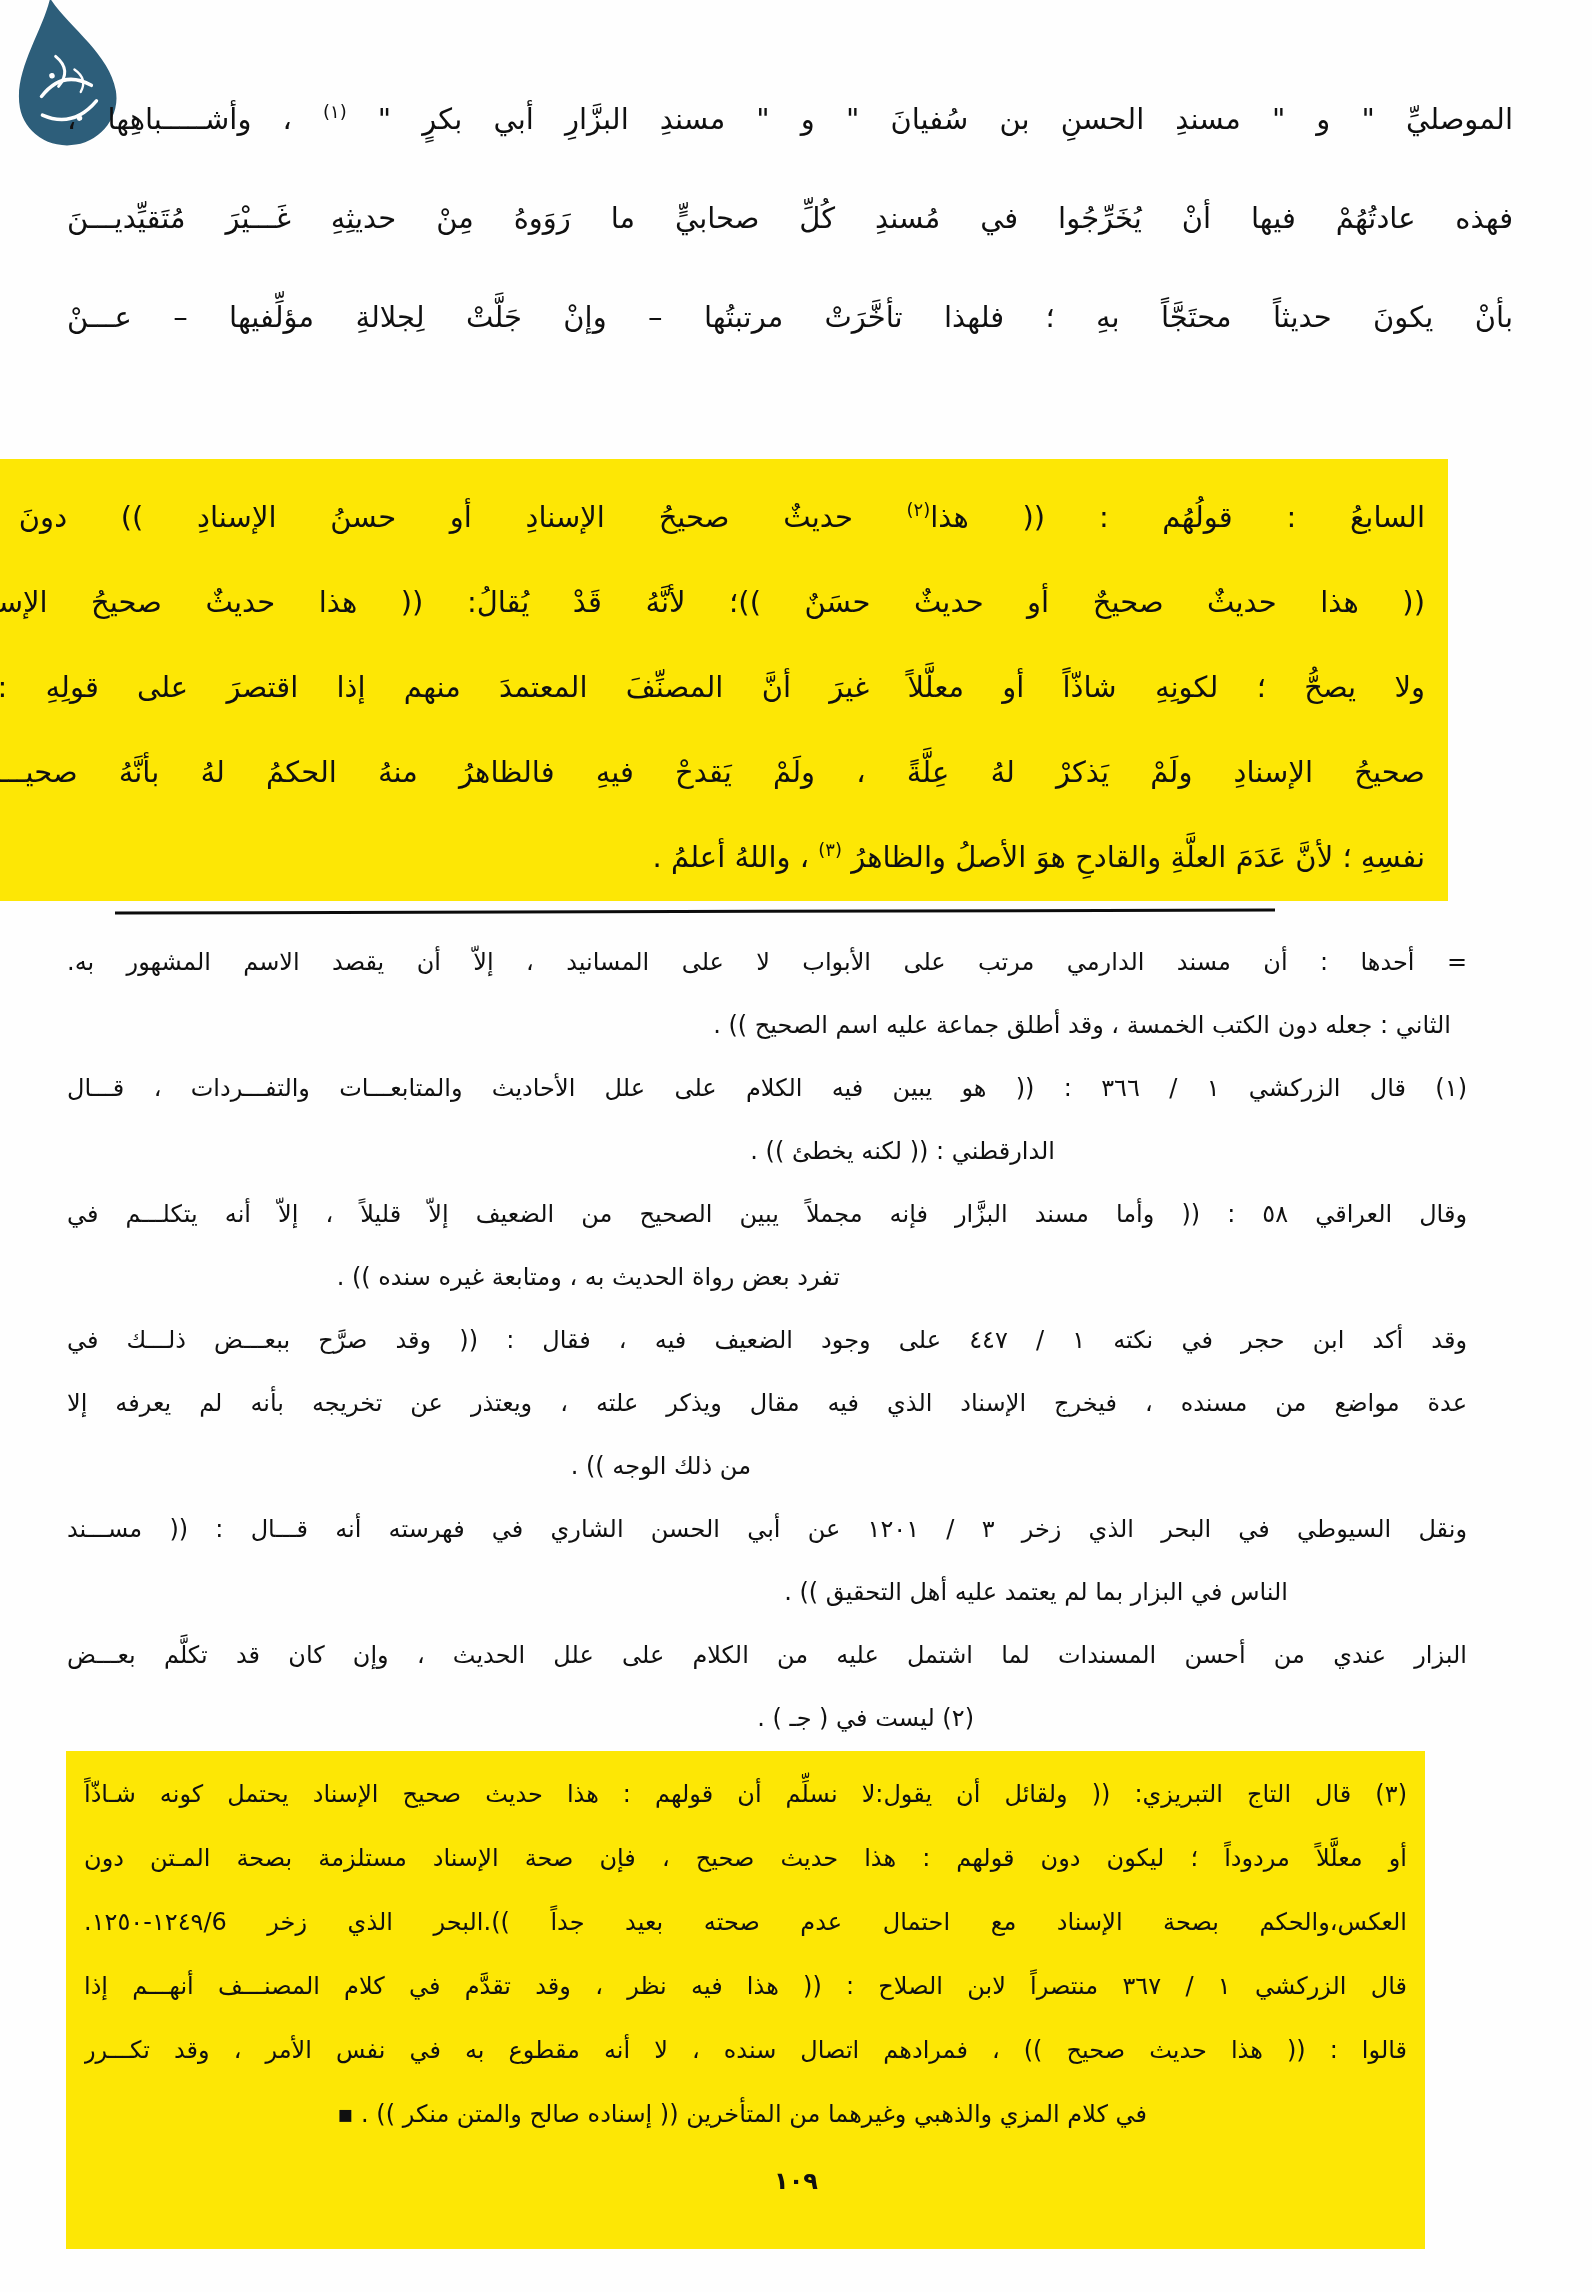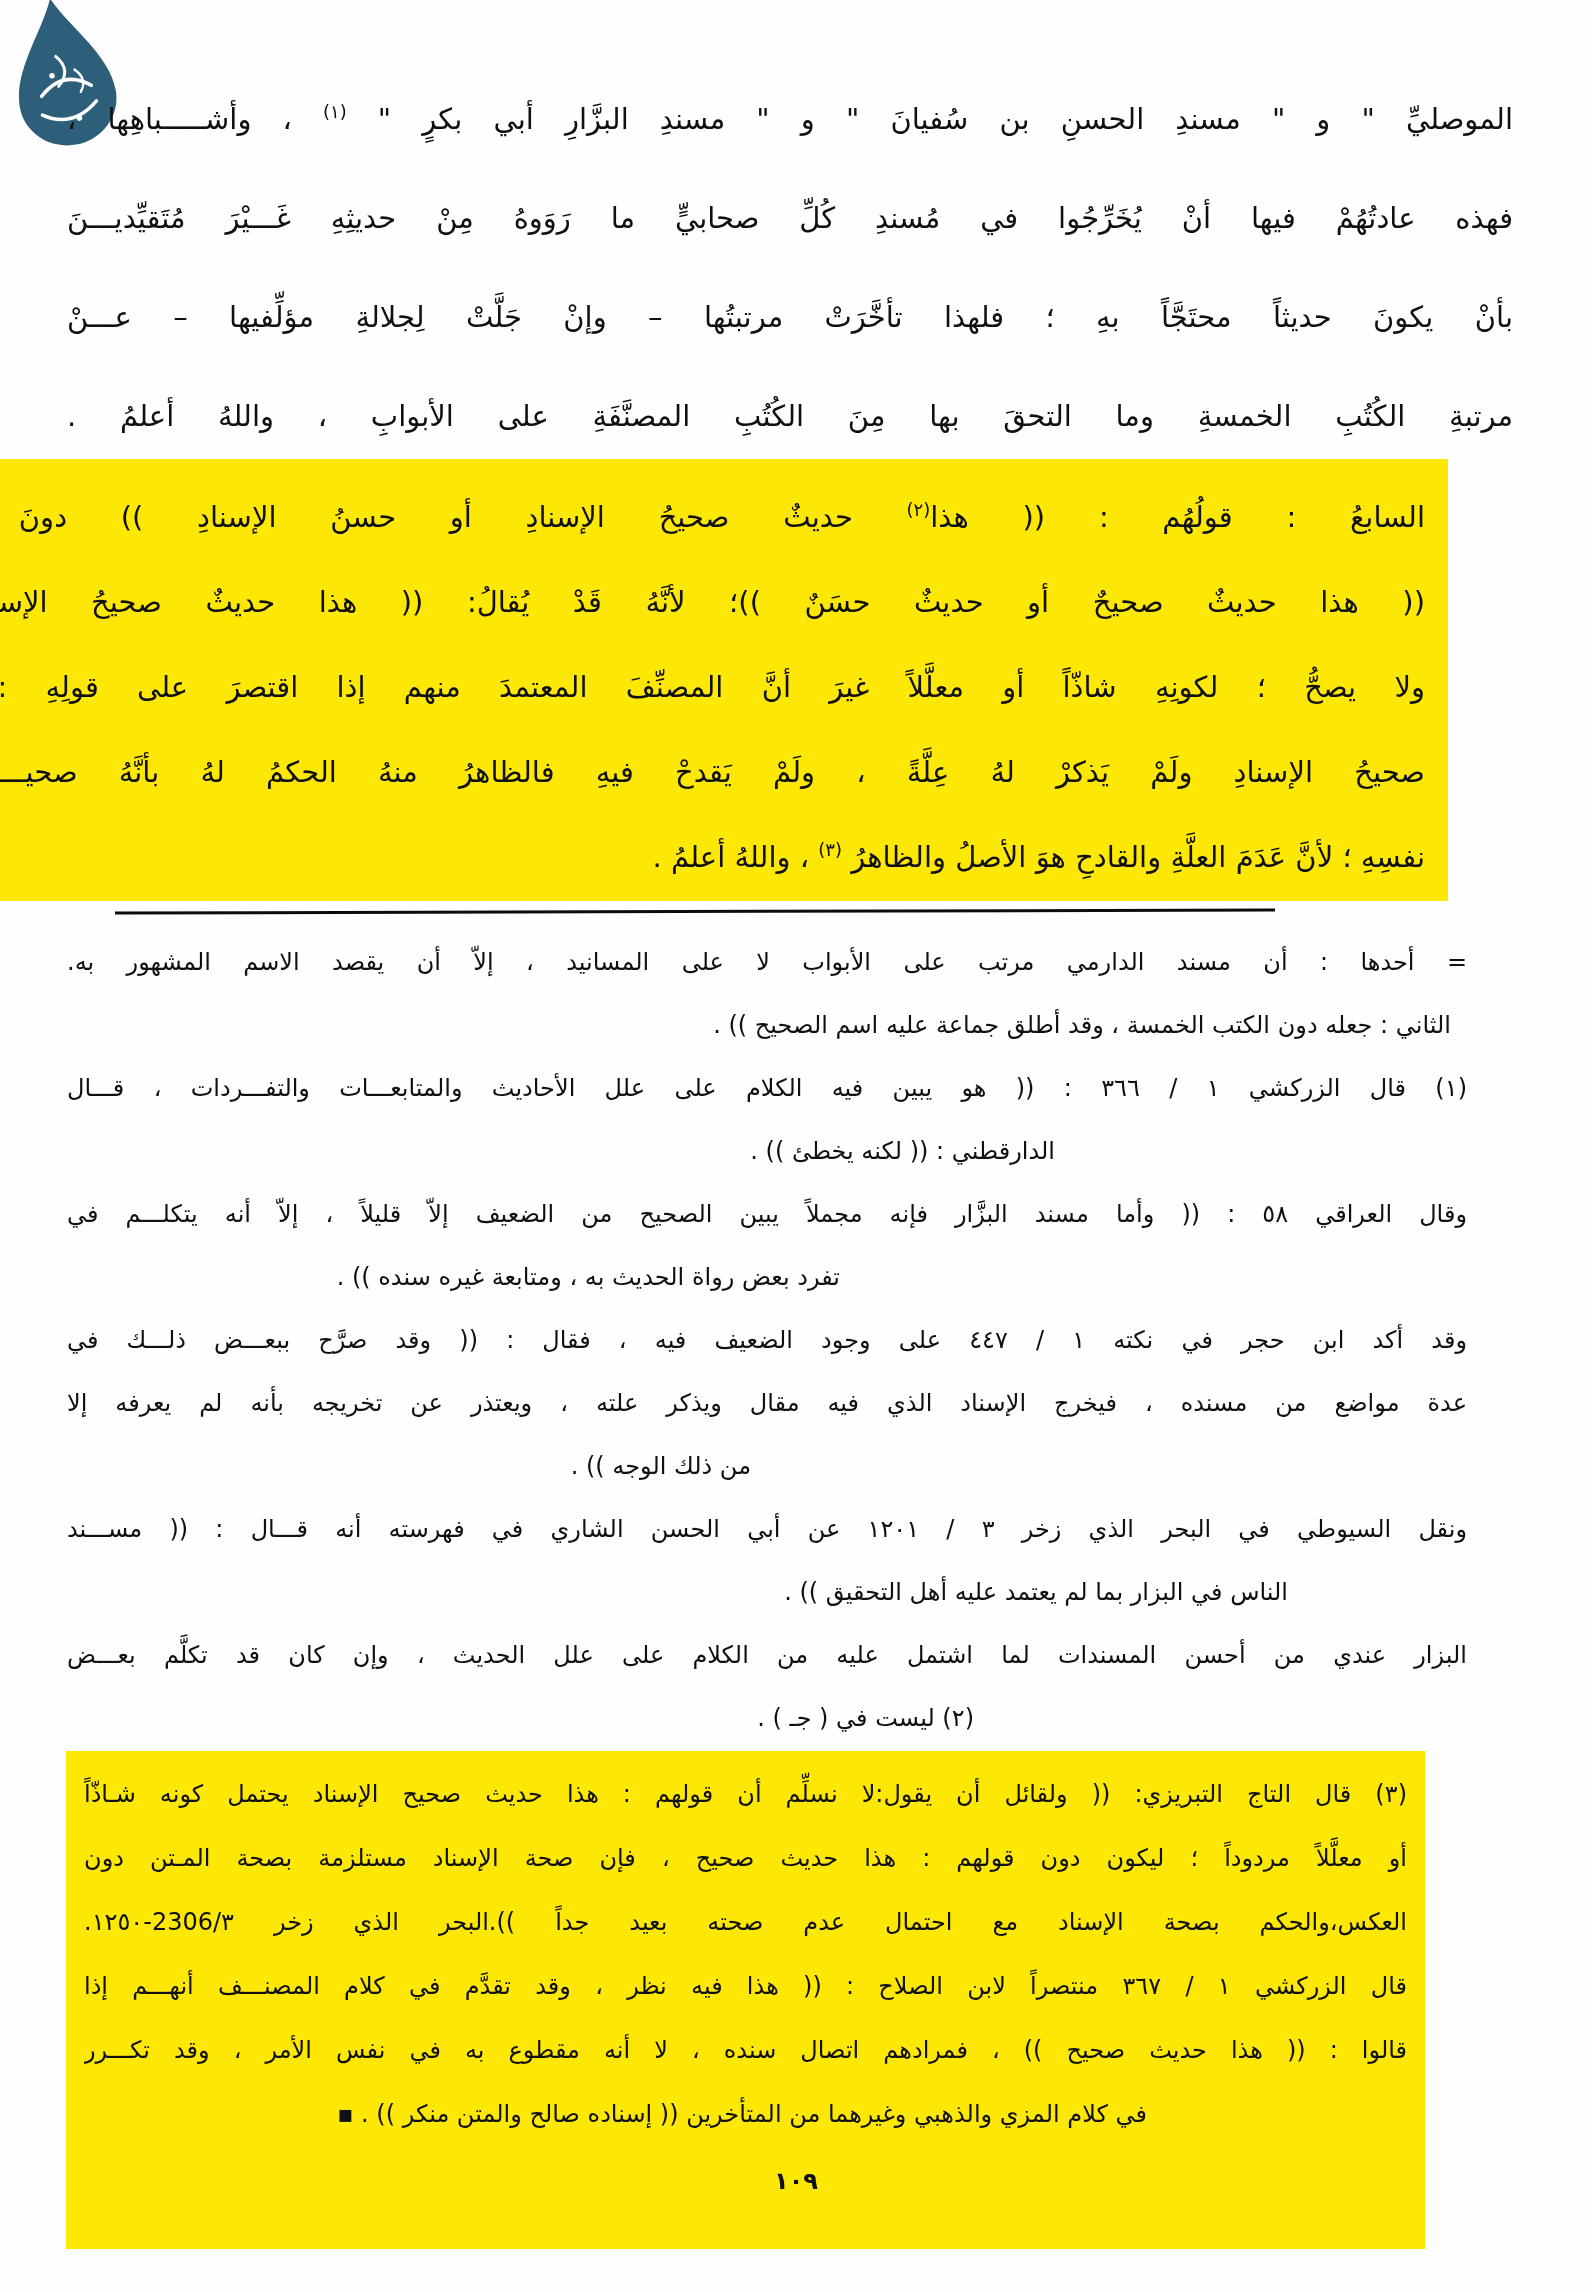--- a/index.html
+++ b/index.html
@@ -76,21 +76,20 @@
       <path d="M60 66 q 10 10 2 20" fill="none" stroke="#fefefe" stroke-width="2" stroke-linecap="round"></path>
       <circle cx="40" cy="68" r="2.4" fill="#fefefe"></circle>
       <circle cx="57" cy="108" r="2.4" fill="#fefefe"></circle>
     </svg>
   </div>
 
   <div class="main-text">
     <div class="t-line j"><span>الموصليِّ " و " مسندِ الحسنِ بن سُفيانَ " و " مسندِ البزَّارِ أبي بكرٍ " </span><sup class="fnref">(١)</sup><span> ، وأشـــــباهِها ،</span></div>
     <div class="t-line j">فهذه عادتُهُمْ فيها أنْ يُخَرِّجُوا في مُسندِ كُلِّ صحابيٍّ ما رَوَوهُ مِنْ حديثِهِ غَـــيْرَ مُتَقيِّديـــنَ</div>
     <div class="t-line j">بأنْ يكونَ حديثاً محتَجَّاً بهِ ؛ فلهذا تأخَّرَتْ مرتبتُها – وإنْ جَلَّتْ لِجلالةِ مؤلِّفيها – عـــنْ</div>
-    <div class="t-line j">مرتبةِ الكُتُبِ الخمسةِ وما التحقَ بها مِنَ الكُتُبِ المصنَّفَةِ على الأبوابِ ، واللهُ أعلمُ .</div>
   </div>
 
   <div class="hl1">
     <div class="t-line j"><span>السابعُ : قولُهُم : (( هذا</span><sup class="fnref">(٢)</sup><span> حديثٌ صحيحُ الإسنادِ أو حسنُ الإسنادِ )) دونَ قولِهِم:</span></div>
     <div class="t-line j">(( هذا حديثٌ صحيحٌ أو حديثٌ حسَنٌ ))؛ لأنَّهُ قَدْ يُقالُ: (( هذا حديثٌ صحيحُ الإســنادِ ))</div>
     <div class="t-line j">ولا يصحُّ ؛ لكونِهِ شاذّاً أو معلَّلاً غيرَ أنَّ المصنِّفَ المعتمدَ منهم إذا اقتصرَ على قولِهِ : إنَّـــــهُ</div>
     <div class="t-line j">صحيحُ الإسنادِ ولَمْ يَذكرْ لهُ عِلَّةً ، ولَمْ يَقدحْ فيهِ فالظاهرُ منهُ الحكمُ لهُ بأنَّهُ صحيـــــحٌ في</div>
     <div class="t-line r"><span>نفسِهِ ؛ لأنَّ عَدَمَ العلَّةِ والقادحِ هوَ الأصلُ والظاهرُ </span><sup class="fnref">(٣)</sup><span> ، واللهُ أعلمُ .</span></div>
   </div>
 
@@ -108,21 +107,21 @@
     <div class="t-line r ind-f9">من ذلك الوجه )) .</div>
     <div class="t-line j">ونقل السيوطي في البحر الذي زخر ٣ / ١٢٠١ عن أبي الحسن الشاري في فهرسته أنه قـــال : (( مســـند</div>
     <div class="t-line r ind-f12">الناس في البزار بما لم يعتمد عليه أهل التحقيق )) .</div>
     <div class="t-line j">البزار عندي من أحسن المسندات لما اشتمل عليه من الكلام على علل الحديث ، وإن كان قد تكلَّم بعـــض</div>
     <div class="t-line r ind-f13">(٢) ليست في ( جـ ) .</div>
   </div>
 
   <div class="hl2">
     <div class="t-line j">(٣) قال التاج التبريزي: (( ولقائل أن يقول:لا نسلِّم أن قولهم : هذا حديث صحيح الإسناد يحتمل كونه شـاذّاً</div>
     <div class="t-line j">أو معلَّلاً مردوداً ؛ ليكون دون قولهم : هذا حديث صحيح ، فإن صحة الإسناد مستلزمة بصحة المـتن دون</div>
-    <div class="t-line j">العكس،والحكم بصحة الإسناد مع احتمال عدم صحته بعيد جداً )).البحر الذي زخر 2306/٣-١٢٥٠.</div>
+    <div class="t-line j">العكس،والحكم بصحة الإسناد مع احتمال عدم صحته بعيد جداً )).البحر الذي زخر ١٢٤٩/6-١٢٥٠.</div>
     <div class="t-line j">قال الزركشي ١ / ٣٦٧ منتصراً لابن الصلاح : (( هذا فيه نظر ، وقد تقدَّم في كلام المصنـــف أنهـــم إذا</div>
     <div class="t-line j">قالوا : (( هذا حديث صحيح )) ، فمرادهم اتصال سنده ، لا أنه مقطوع به في نفس الأمر ، وقد تكـــرر</div>
     <div class="t-line r ind-z6">في كلام المزي والذهبي وغيرهما من المتأخرين (( إسناده صالح والمتن منكر )) . ▪</div>
   </div>
 
   <div class="page-number">١٠٩</div>
 
 </div>
 
 

